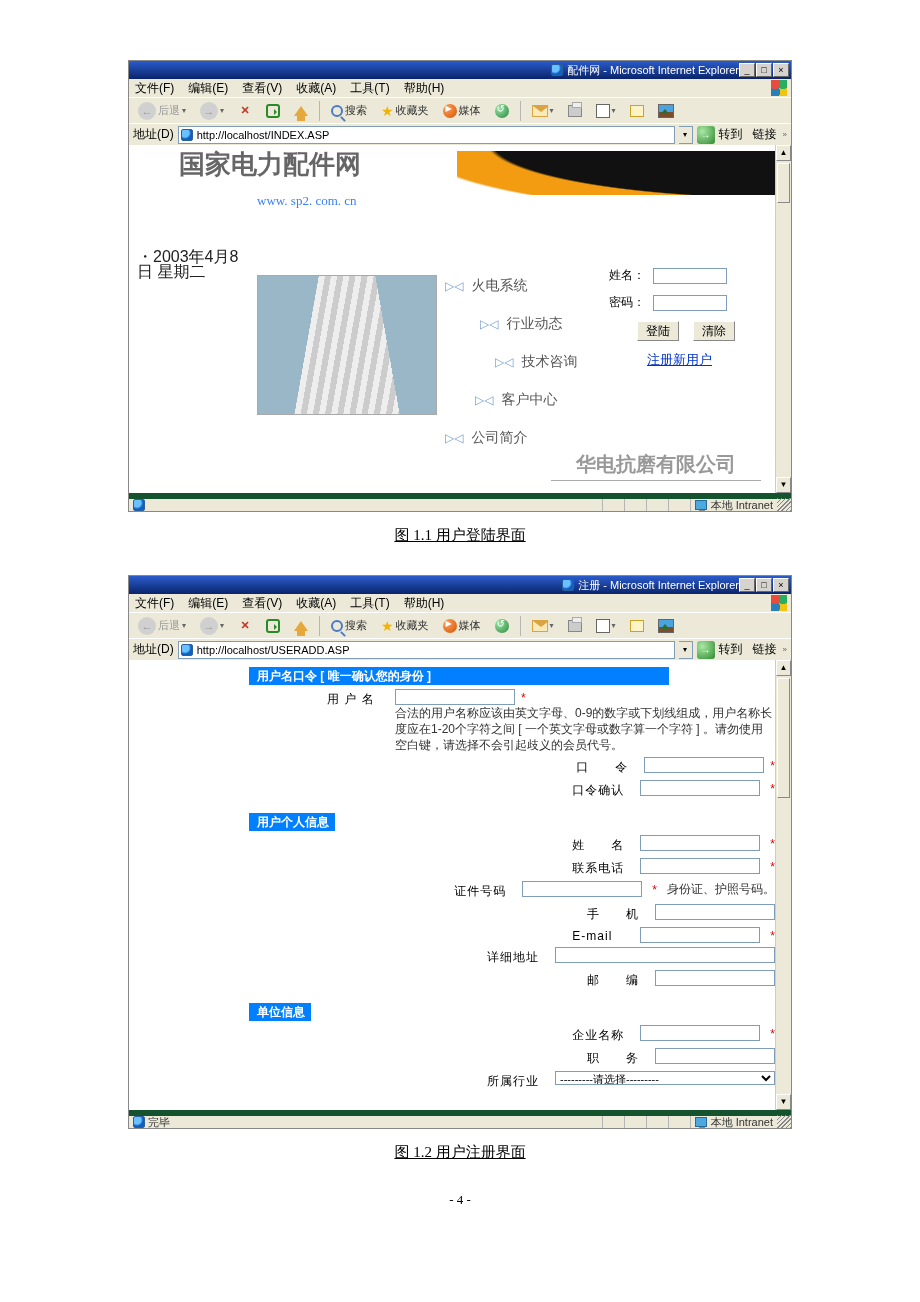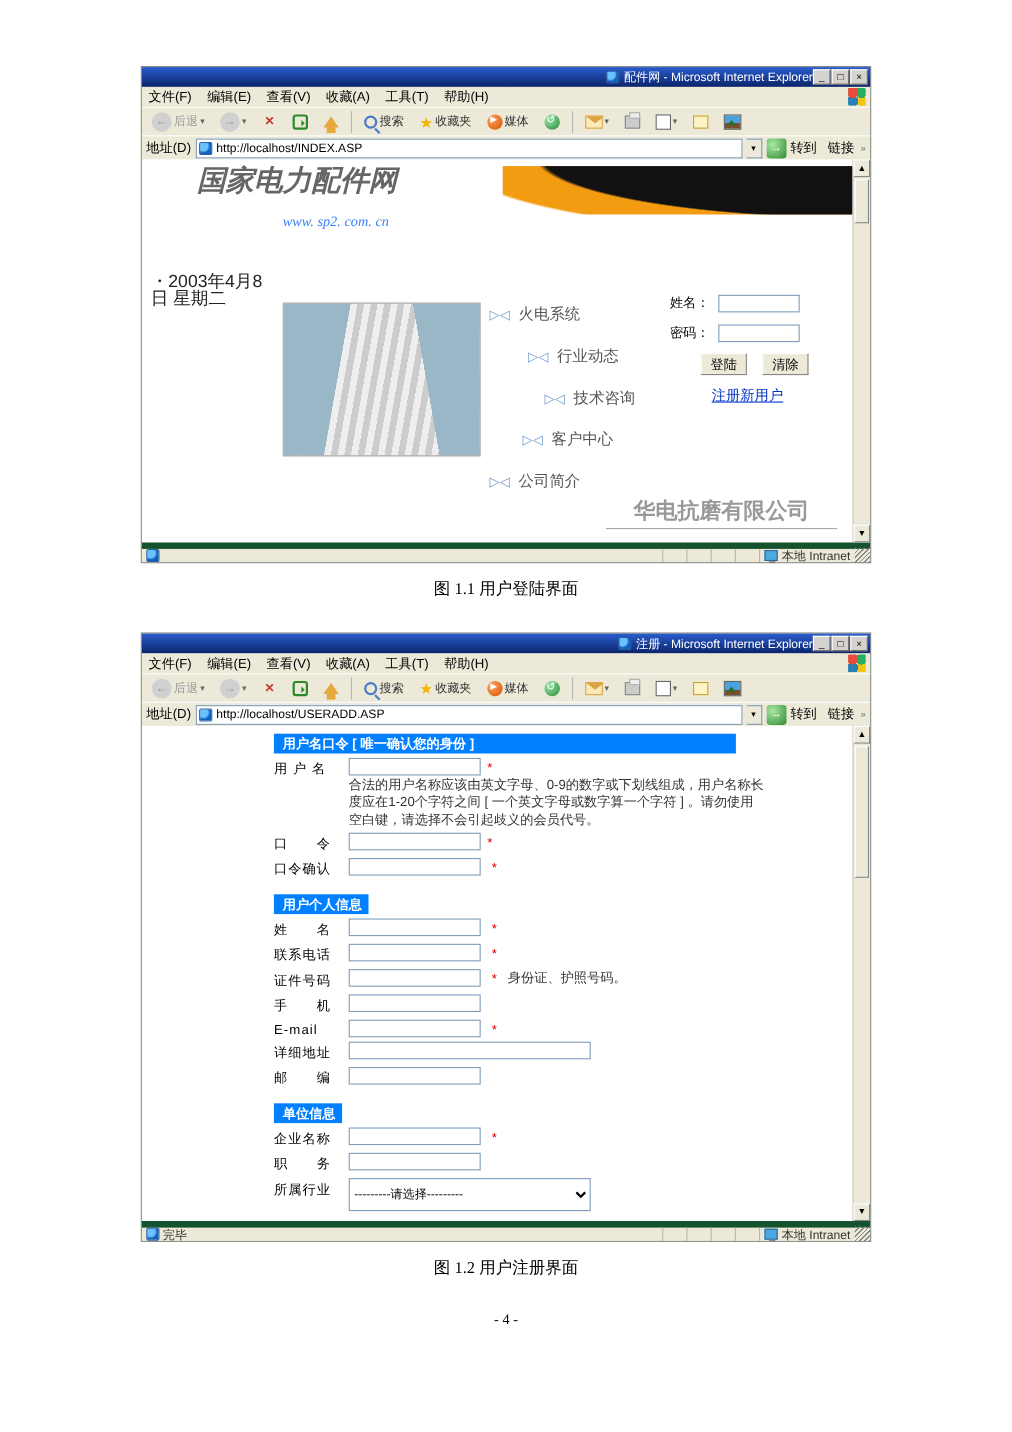--- a/index.html
+++ b/index.html
@@ -159,21 +159,20 @@
   }
   .vscroll .arrow { height: 16px; background: #ece9d8; border: 1px solid #fff; border-right-color:#888; border-bottom-color:#888; font-size:8px; text-align:center; line-height:14px; }
   .vscroll .thumb { position:absolute; left:1px; right:1px; height: 40px; background:#ece9d8; border:1px solid #fff; border-right-color:#888; border-bottom-color:#888; }
 
   
   .s1-header {
     height: 54px;
     position: relative;
     margin-right: 4px;
     background: #fff;
-    font-style: italic;
   }
   .s1-logo {
     position: absolute; left: 50px; top: 2px;
     font-family: "KaiTi", "STKaiti", serif;
     font-size: 26px; color: #666; font-weight: bold;
   }
   .s1-logo-en {
     position: absolute; left: 128px; top: 48px;
     font-family: Georgia, serif; font-size: 13px; color: #3b82f6;
   }
@@ -259,27 +258,28 @@
     width: 420px;
     font-weight: bold;
   }
   .section-short { width: 86px; }
   .form-row {
     display: flex;
     align-items: flex-start;
     gap: 10px;
     margin: 4px 0;
     font-size: 12px;
+    justify-content: flex-end;
   }
   .form-row .flabel { width: 58px; letter-spacing: 1px; padding-top: 2px; }
   .text-input { width: 120px; height: 16px; border: 1px solid #7f9db9; background: #fff; }
   .text-input.long { width: 220px; }
   .req { color: #e60000; padding-top: 2px; }
   .help-text { font-size: 12px; color: #333; max-width: 380px; line-height: 16px; }
-  .form-select { width: 220px; height: 30px; border: 1px solid #7f9db9; background: #fff; font-size: 11px; }
+  .form-select { width: 220px; height: 14px; border: 1px solid #7f9db9; background: #fff; font-size: 11px; }
 
   
   .statusbar {
     height: 18px;
     background: #ece9d8;
     border-top: 6px solid #14532d;
     display: flex; align-items: center;
     font-size: 11px; color: #333;
   }
   .status-cell { border-left: 1px solid #b5b5b5; padding: 0 4px; height: 100%; display: flex; align-items: center; }
@@ -287,20 +287,21 @@
   .computer-icon { width: 12px; height: 10px; background: #4ca9e0; border: 1px solid #2a6a9a; position: relative; }
   .computer-icon::after { content:""; position:absolute; left:3px; bottom:-3px; width:6px; height:2px; background:#888; }
   .resize-grip { width: 14px; height: 14px; background: repeating-linear-gradient(135deg, #888 0 1px, transparent 1px 3px); }
 
   
   .caption {
     text-align: center;
     font-size: 15px;
     margin: 14px 0 30px 0;
     font-family: "SimSun", serif;
+    text-decoration: underline;
   }
   .page-num {
     text-align: center;
     font-size: 13px;
     margin-top: 30px;
     font-family: "Times New Roman", serif;
   }
 </style>
 </head>
 <body>

